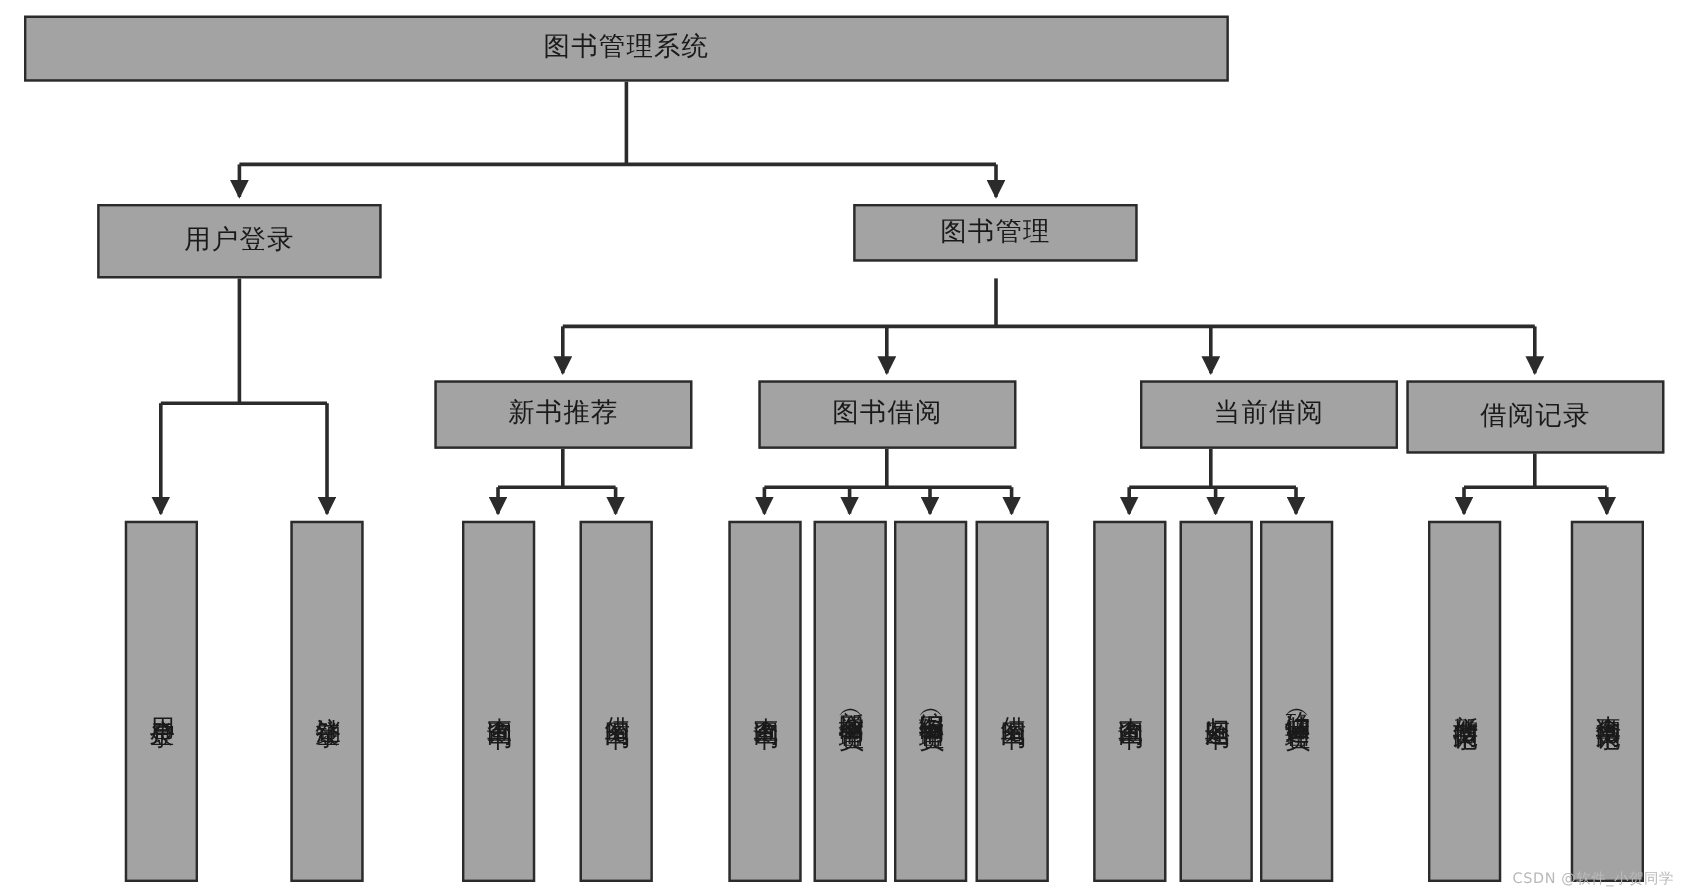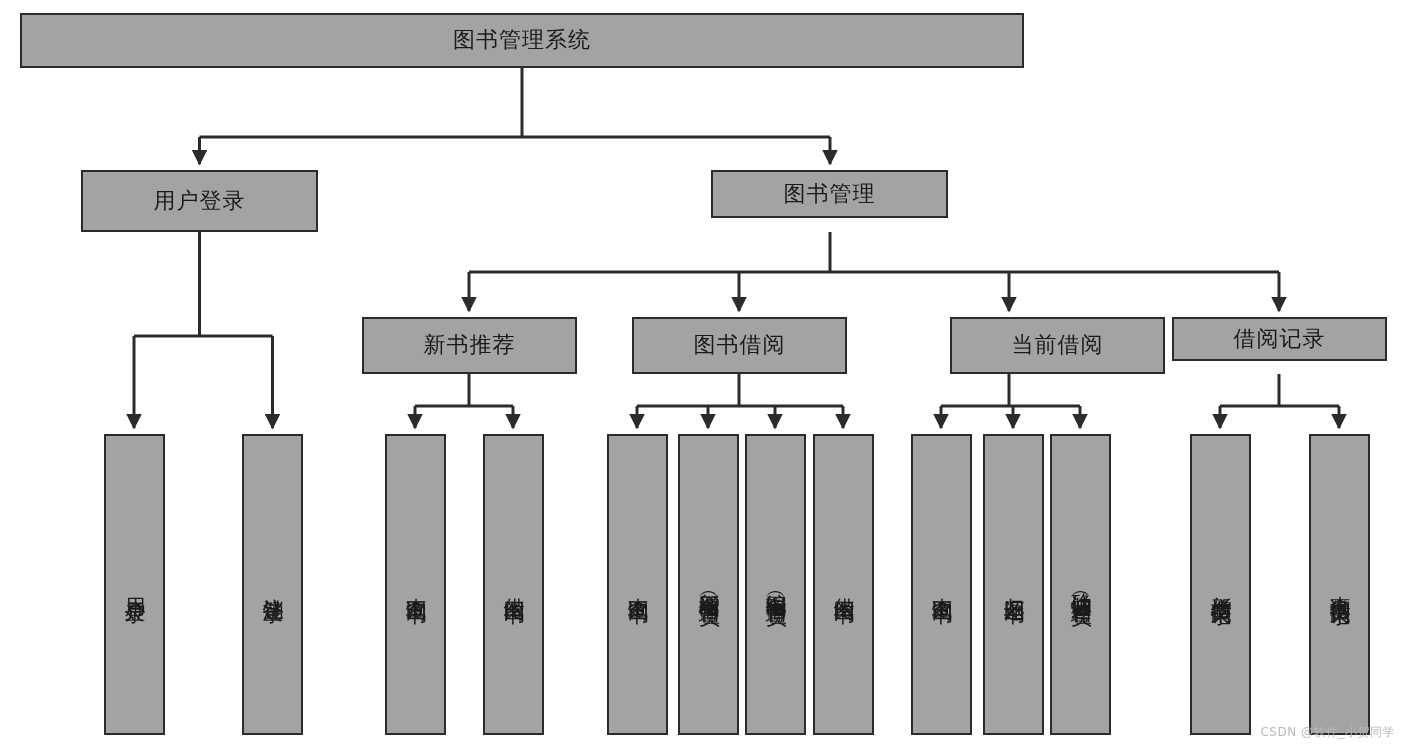--- a/index.html
+++ b/index.html
@@ -133,21 +133,21 @@
 
   <div class="node h" id="node-new-book-recommend" style="left: 362px; top: 317px; width: 215px; height: 57px; justify-content: center;">
     <span class="label">新书推荐</span>
   </div>
   <div class="node h" id="node-book-borrow" style="left: 632px; top: 317px; width: 215px; height: 57px; align-items: center;">
     <span class="label">图书借阅</span>
   </div>
   <div class="node h" id="node-current-borrow" style="left: 902px; top: 317px; width: 215px; height: 57px; margin-left: 48px;">
     <span class="label">当前借阅</span>
   </div>
-  <div class="node h" id="node-borrow-record" style="left: 1172px; top: 317px; width: 215px; height: 44px;">
+  <div class="node h" id="node-borrow-record" style="left: 1172px; top: 317px; width: 215px; height: 61px;">
     <span class="label">借阅记录</span>
   </div>
 
   <div class="node leaf" id="node-leaf-user-login" style="left: 104px; top: 434px; width: 61px; height: 301px;">
     <span class="label">用户登录</span>
   </div>
   <div class="node leaf" id="node-leaf-logout" style="left: 242px; top: 434px; width: 61px; height: 301px;">
     <span class="label">注销登录</span>
   </div>
   <div class="node leaf" id="node-leaf-query-book-1" style="left: 385px; top: 434px; width: 61px; height: 301px;">

